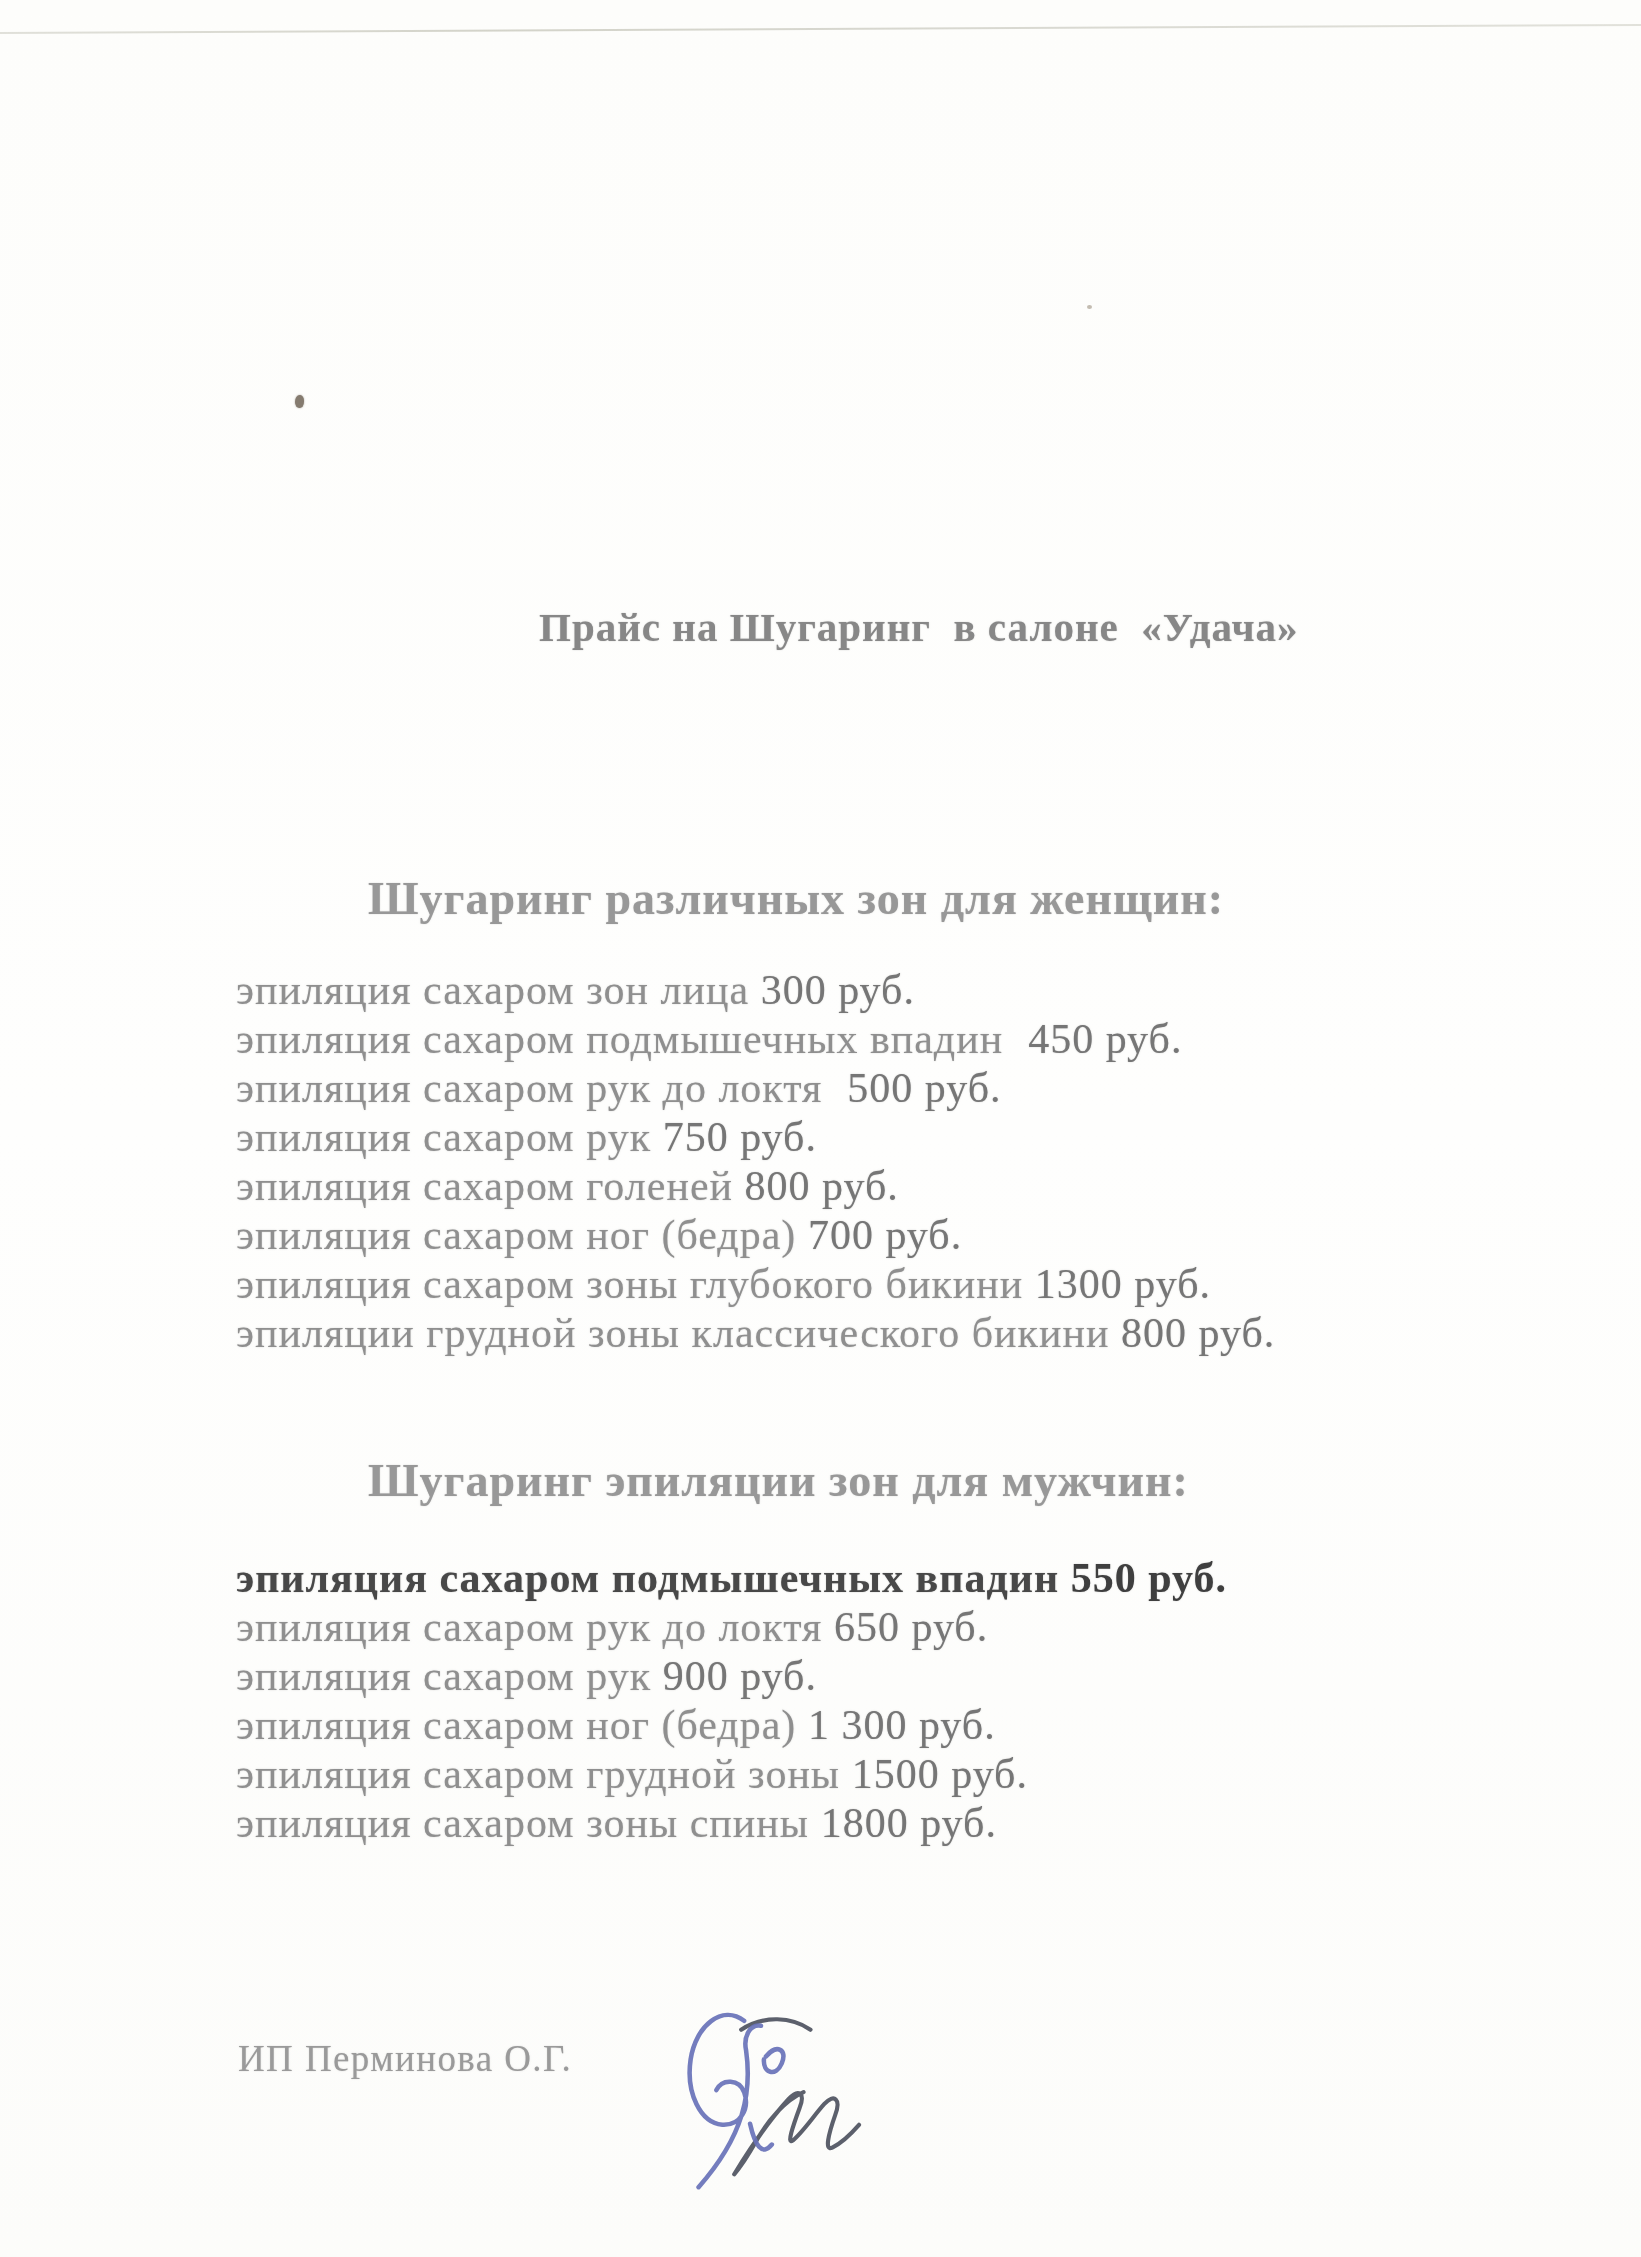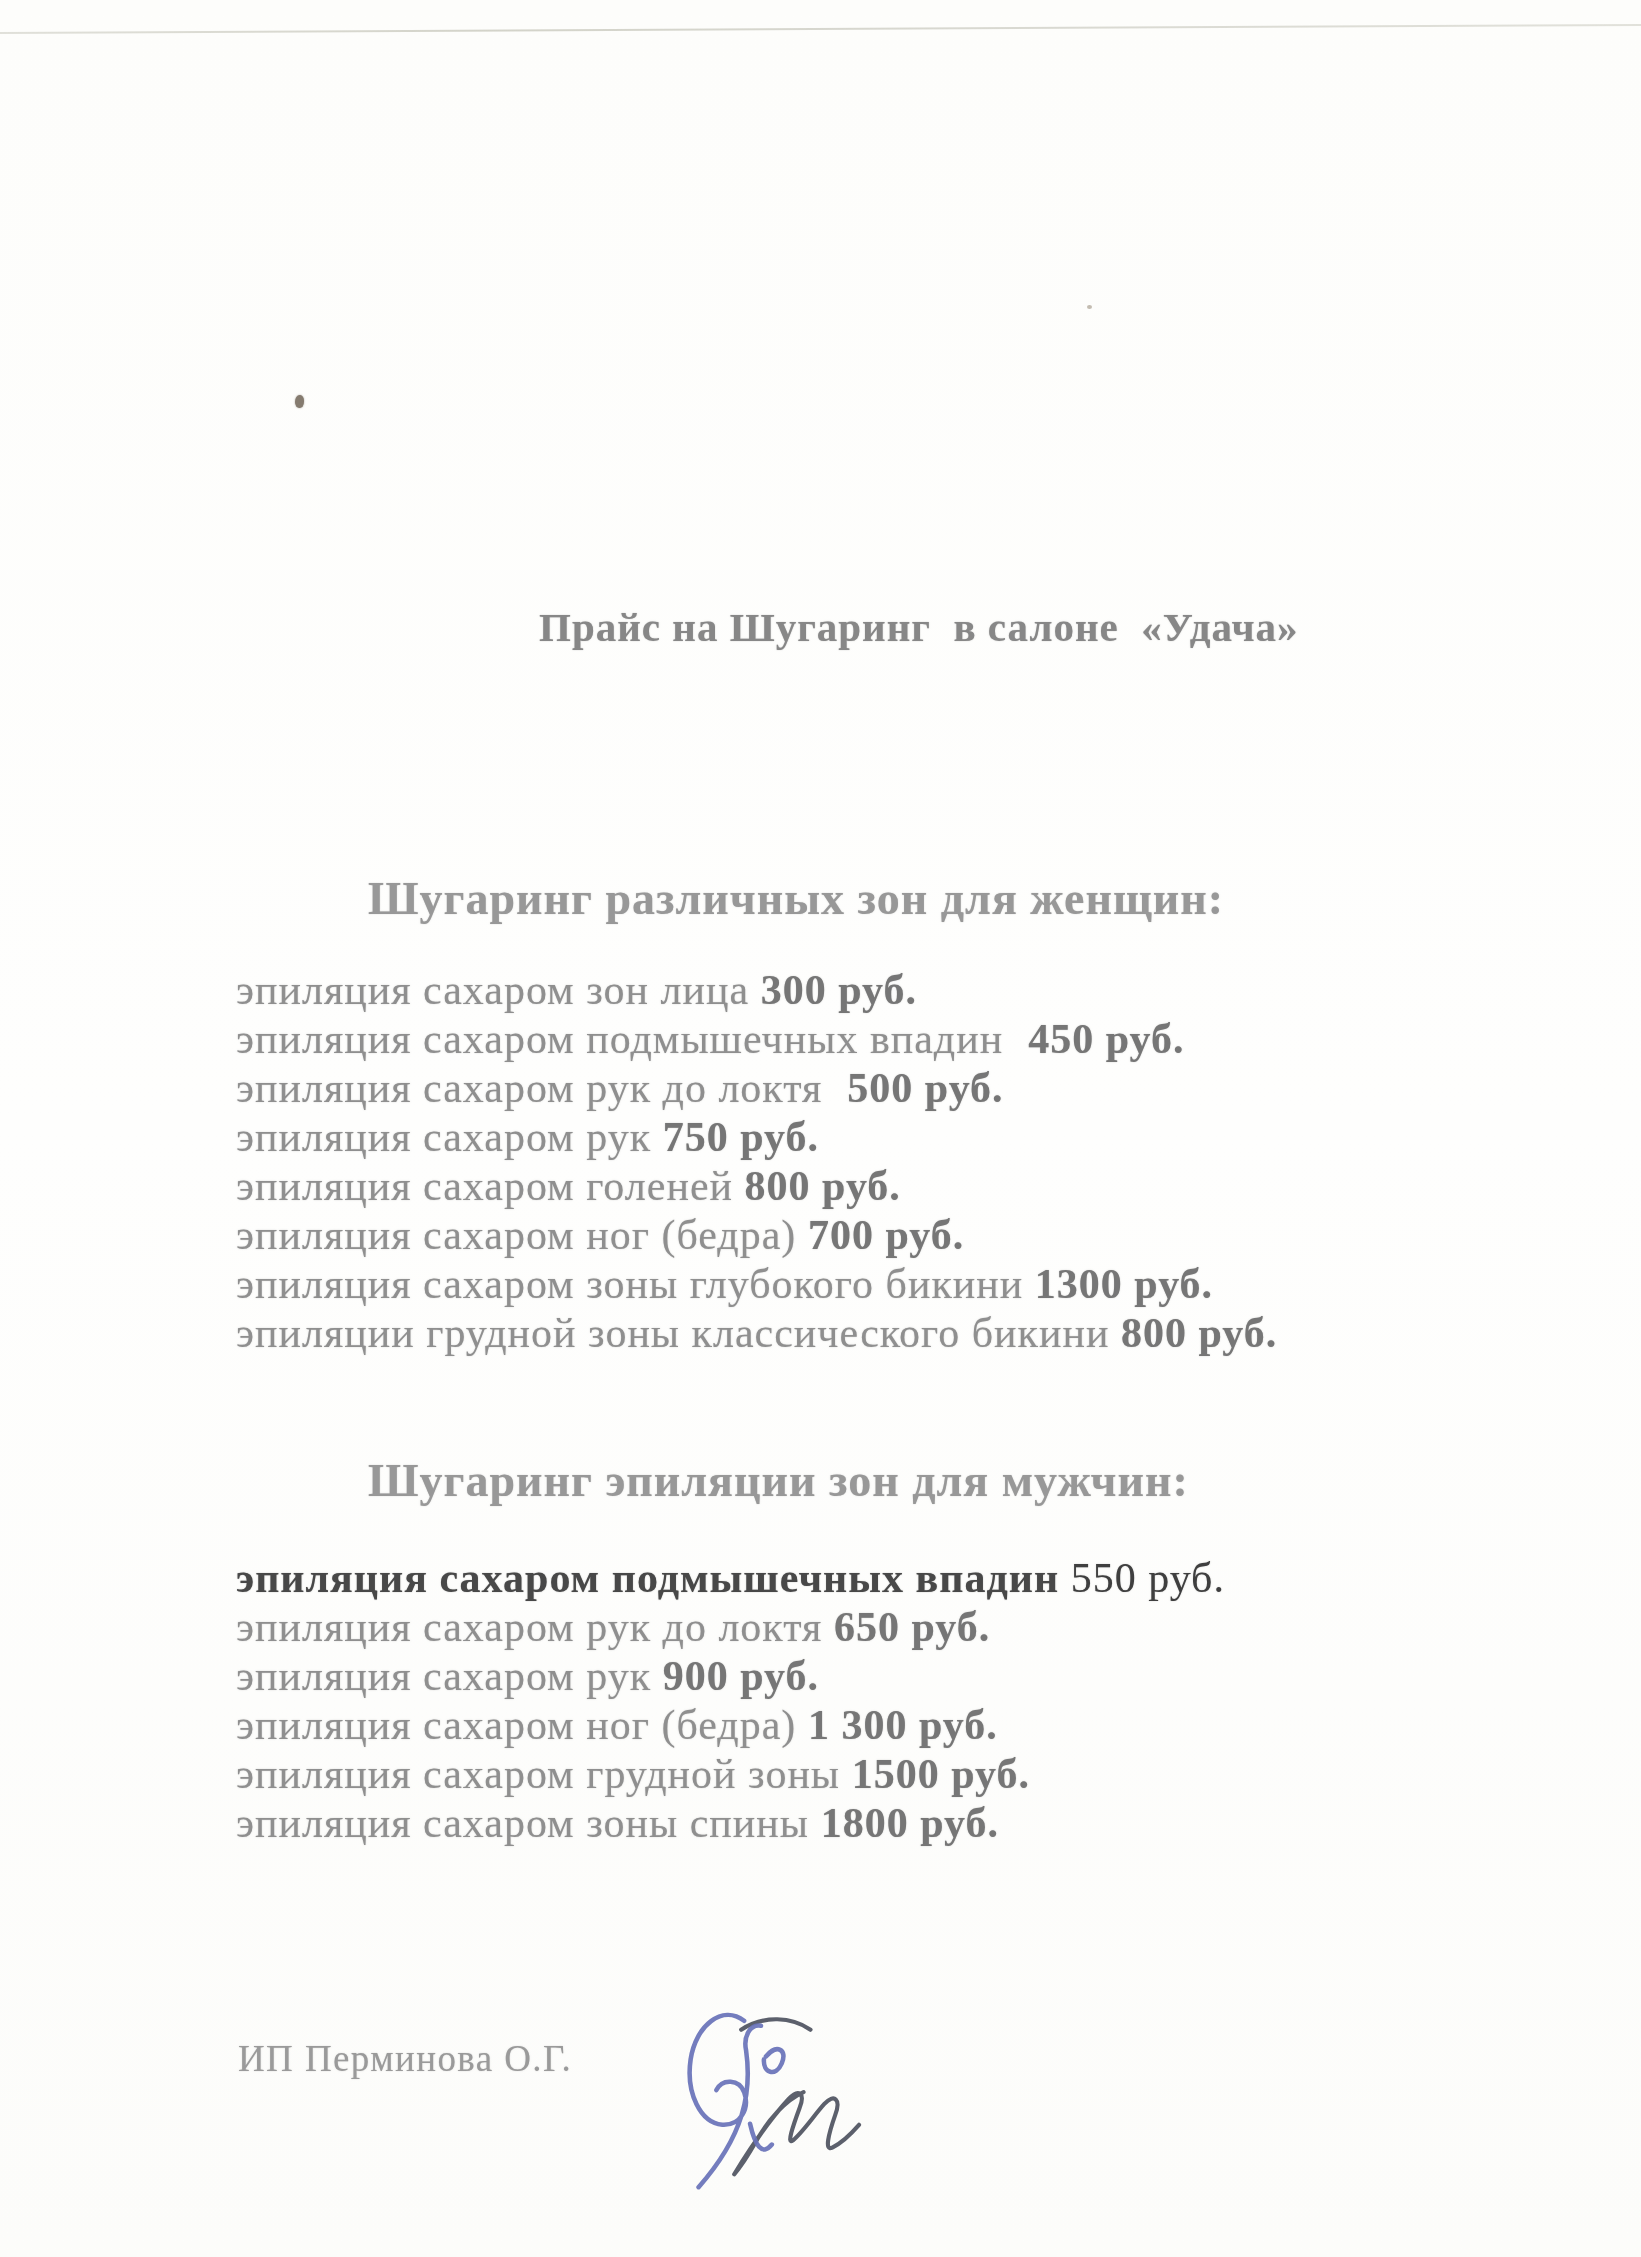--- a/index.html
+++ b/index.html
@@ -69,32 +69,32 @@
   }
   .list-women { top: 966px; }
   .list-men   { top: 1554px; }
   .price-row {
     height: 49px; line-height: 49px;
     white-space: pre;
   }
   .price-row .price {
     margin-left: 11.6px;
     color: #767676;
-    font-weight: 700;
+    font-weight: 400;
     text-shadow: 0 0 1.2px rgba(110,110,110,.5);
   }
   .price-row.wide-gap .price { margin-left: 25px; }
   .price-row.strong {
     color: #484848;
     font-weight: bold;
     text-shadow: 0 0 1.2px rgba(60,60,60,.45);
   }
   .price-row.strong .price {
     color: #3f3f3f;
-    font-weight: normal;
+    font-weight: bold;
     text-align: right;
   }
   .signer {
     position: absolute;
     left: 238px; top: 2037px;
     font-size: 37px; font-weight: normal;
     letter-spacing: 1.4px;
     color: #9a9a9a;
     text-shadow: 0 0 1.3px rgba(154,154,154,.55);
     white-space: pre;

